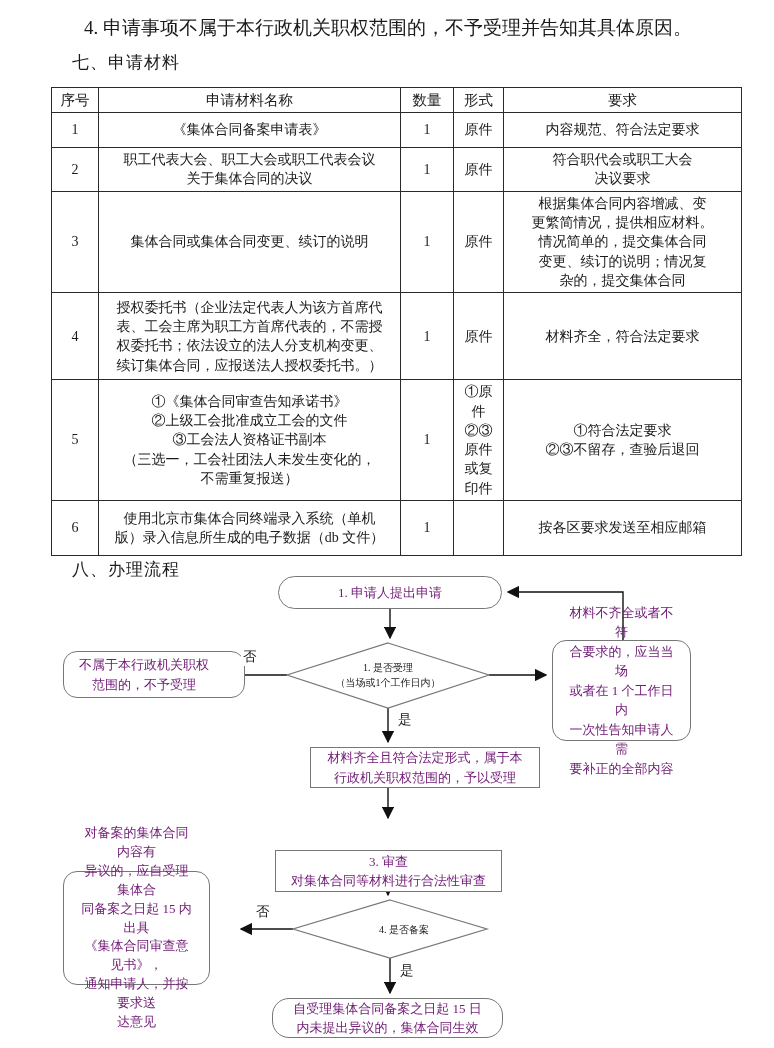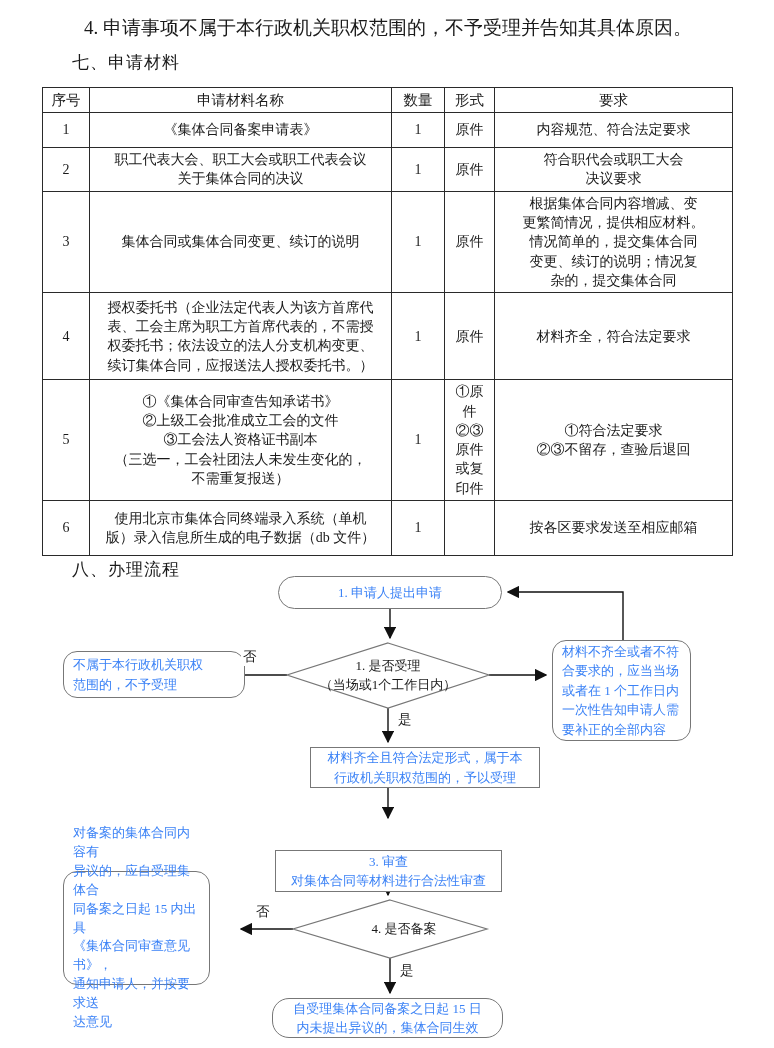--- a/index.html
+++ b/index.html
@@ -15,47 +15,47 @@
   }
   .sec-title {
     position:absolute; left:72px;
     font-family:"Liberation Sans","DejaVu Sans",sans-serif;
     font-weight:normal; font-size:17px; letter-spacing:1px;
   }
   .sec7 { top:51px; }
   .sec8 { top:558px;text-align:right; }
 
   table.materials {
-    position:absolute; left:42px; top:87px; width:690px;
+    position:absolute; left:51px; top:87px; width:690px;
     border-collapse:collapse; table-layout:fixed;
     font-size:14px; line-height:1.38;
   }
   table.materials th, table.materials td {
     border:1px solid #2a2a2a; text-align:center; vertical-align:middle;
     padding:2px 5px; white-space:pre-line; font-weight:normal;
   }
   table.materials th { font-size:14.5px; }
   td.al { text-align:left; padding-left:7px; padding-right:4px; }
   .c-no{width:47px}.c-name{width:302px}.c-qty{width:53px}.c-form{width:50px}.c-req{width:238px}
 
   .flow-svg { position:absolute; left:0; top:0; width:774px; height:1048px; }
   .fbox {
     position:absolute; background:#fff; border:1px solid #777;
-    font-size:13px; line-height:1.5; color:#3b82f6;
+    font-size:13px; line-height:1.5; color:#701a75;
     display:flex; align-items:center; justify-content:center;
     text-align:center; white-space:pre-line;
   }
   .fbox.round { border-radius:14px; }
   .fbox.stadium { border-radius:17px; }
-  .fbox.left-text { justify-content:flex-start; text-align:left; padding:4px 9px; }
+  .fbox.left-text { justify-content:flex-start; text-align:center; padding:4px 15px; }
   .dlabel {
     position:absolute; font-size:13.5px; background:#fff; padding:0 2px;
   }
   .dtext {
-    position:absolute; font-size:13px; line-height:1.5; text-align:center;
+    position:absolute; font-size:10px; line-height:1.5; text-align:center;
     white-space:pre-line; display:flex; align-items:center; justify-content:center;
   }
 </style>
 </head>
 <body>
 
 <div class="page">
 
   <p class="intro">4. 申请事项不属于本行政机关职权范围的，不予受理并告知其具体原因。</p>
 

